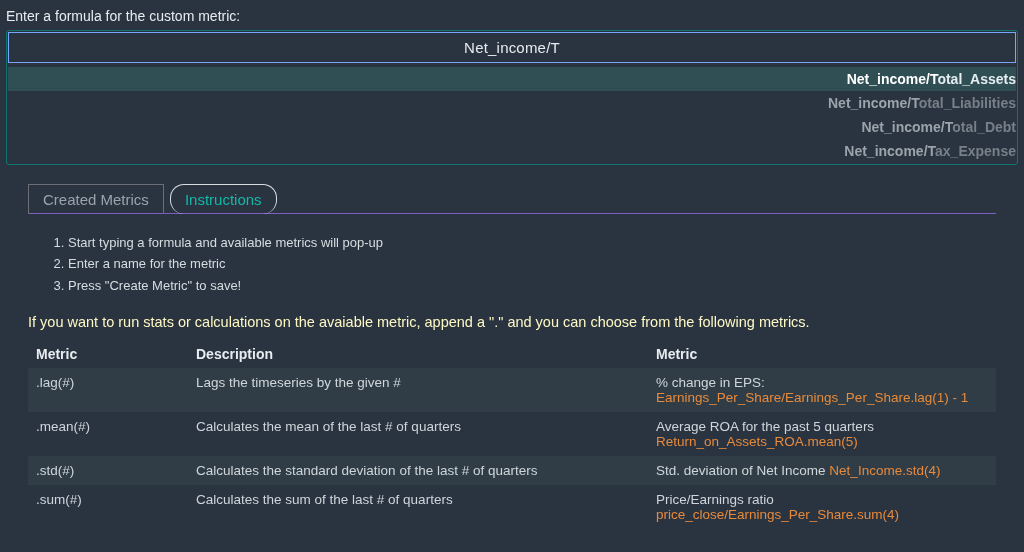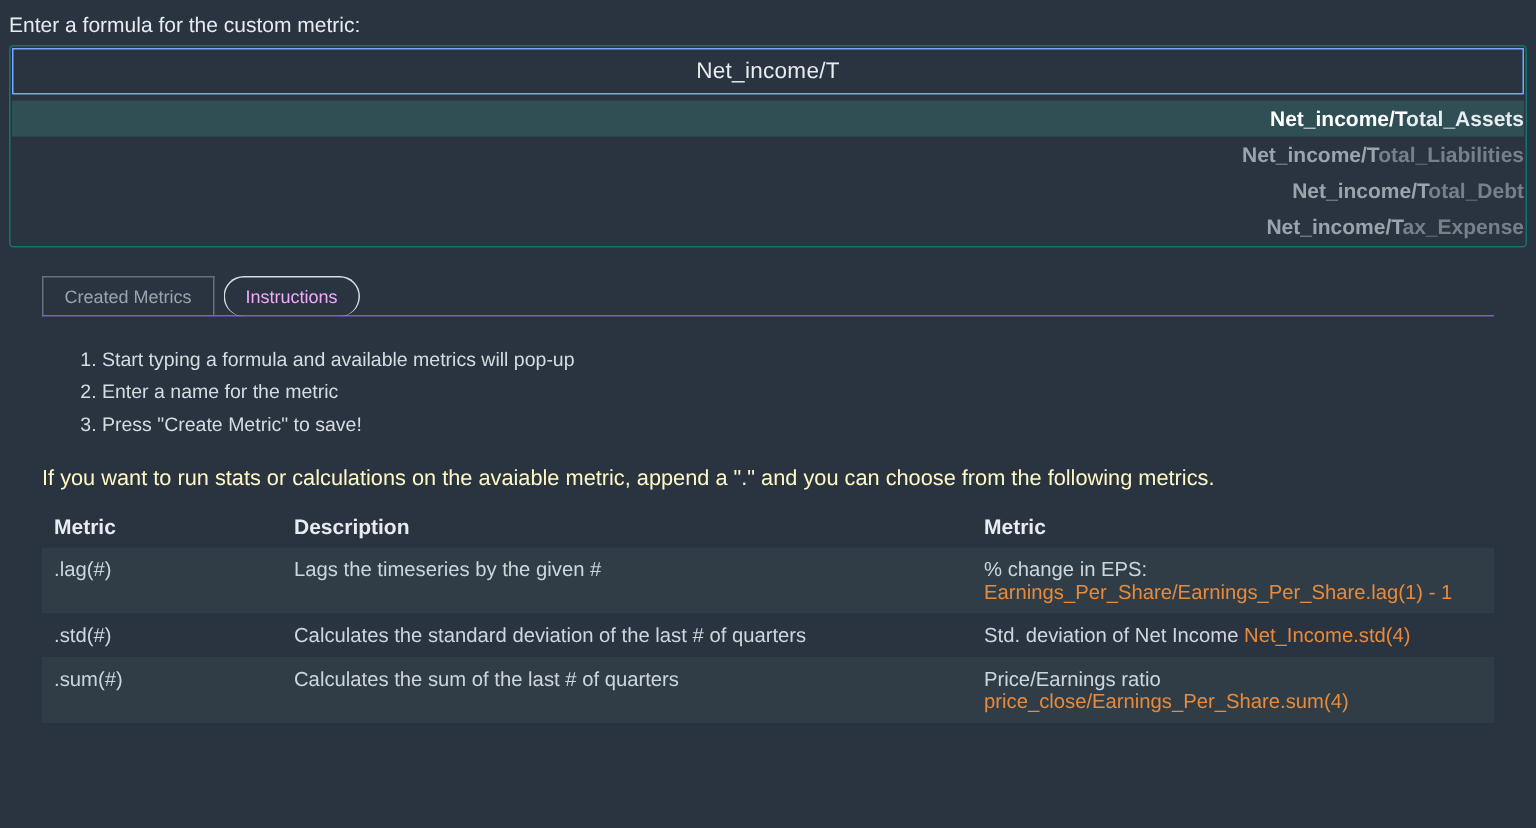--- a/index.html
+++ b/index.html
@@ -62,29 +62,29 @@
       display: flex;
       border-bottom: 1px solid #7b60c4;
       gap: 6px;
     }
     .tab {
       border: 1px solid #6b6f78;
       border-bottom: none;
       padding: 6px 14px;
       color: #9ba4ab;
       background: transparent;
-      font-size: 12px;
+      font-size: 15px;
       cursor: pointer;
       position: relative;
       top: 1px;
       text-align: center;
     }
     .tab.active {
       border-color: #d9dee2;
-      color: #f0abfc;
+      color: #14b8a6;
       border-radius: 14px;
     }
     .instructions {
       padding: 18px 6px 14px 6px;
     }
     .instructions ol {
       padding-left: 34px;
       color: #d6dde1;
       font-size: 13px;
       line-height: 1.65;
@@ -161,20 +161,25 @@
         <th>Metric</th>
       </tr>
     </thead>
     <tbody id="func-rows">
         <tr>
           <td>.lag(#)</td>
           <td>Lags the timeseries by the given #</td>
           <td><span class="ex-label">% change in EPS:</span><br><span class="ex-code">Earnings_Per_Share/Earnings_Per_Share.lag(1) - 1</span></td>
         </tr>
         <tr>
+          <td>.mean(#)</td>
+          <td>Calculates the mean of the last # of quarters</td>
+          <td><span class="ex-label">Average ROA for the past 5 quarters</span><br><span class="ex-code">Return_on_Assets_ROA.mean(5)</span></td>
+        </tr>
+        <tr>
           <td>.std(#)</td>
           <td>Calculates the standard deviation of the last # of quarters</td>
           <td><span class="ex-label">Std. deviation of Net Income </span><span class="ex-code">Net_Income.std(4)</span></td>
         </tr>
         <tr>
           <td>.sum(#)</td>
           <td>Calculates the sum of the last # of quarters</td>
           <td><span class="ex-label">Price/Earnings ratio</span><br><span class="ex-code">price_close/Earnings_Per_Share.sum(4)</span></td>
         </tr>
       </tbody>

